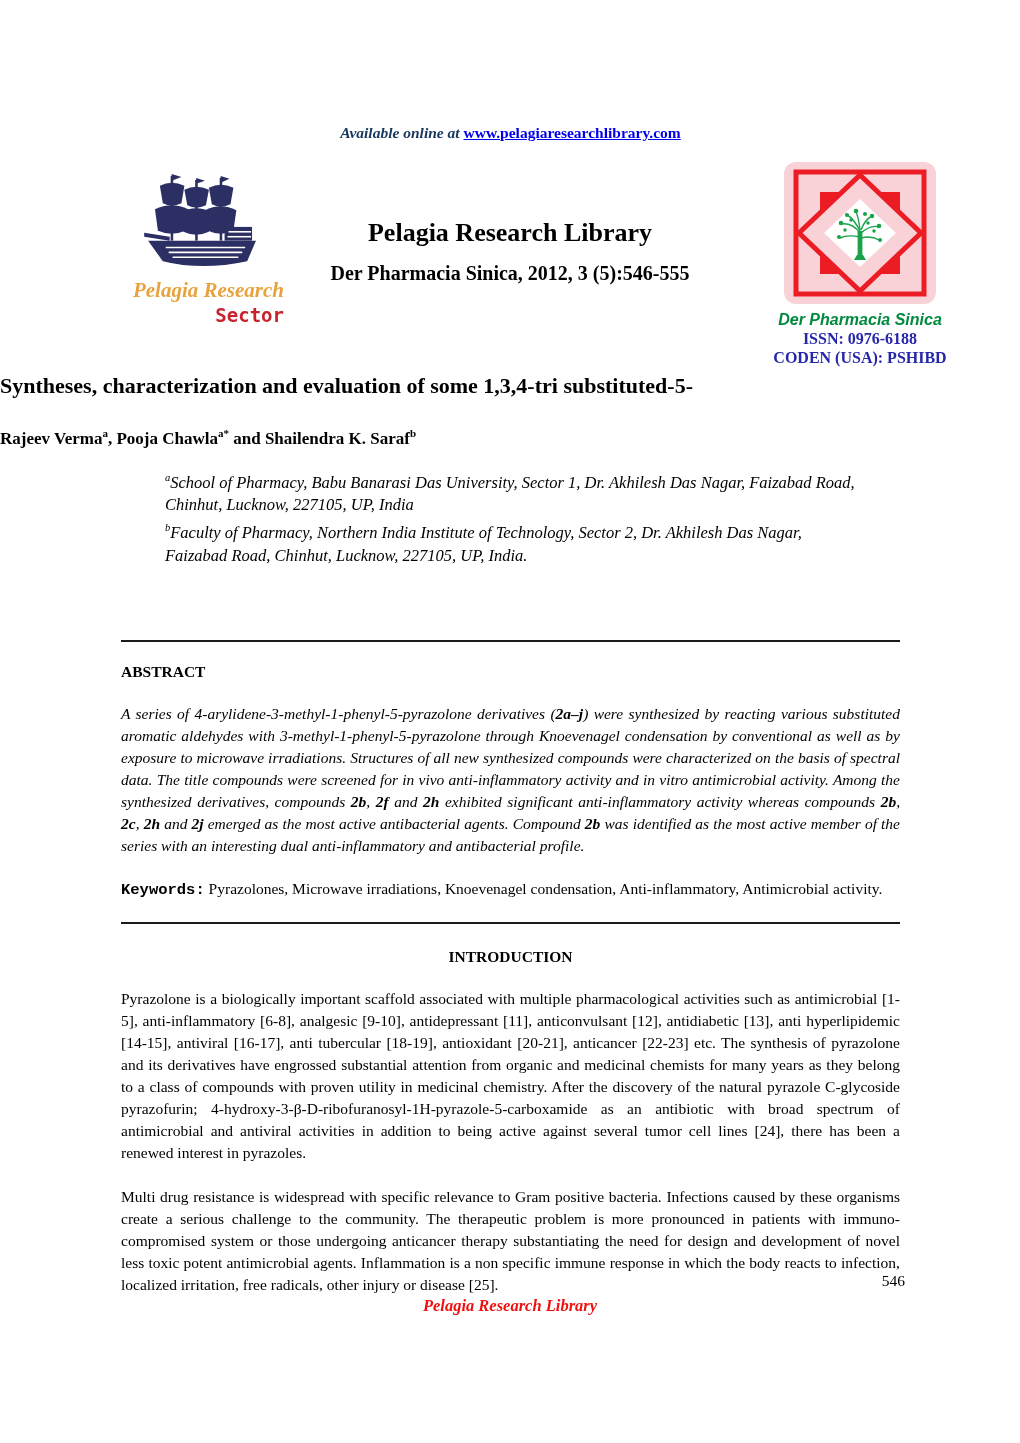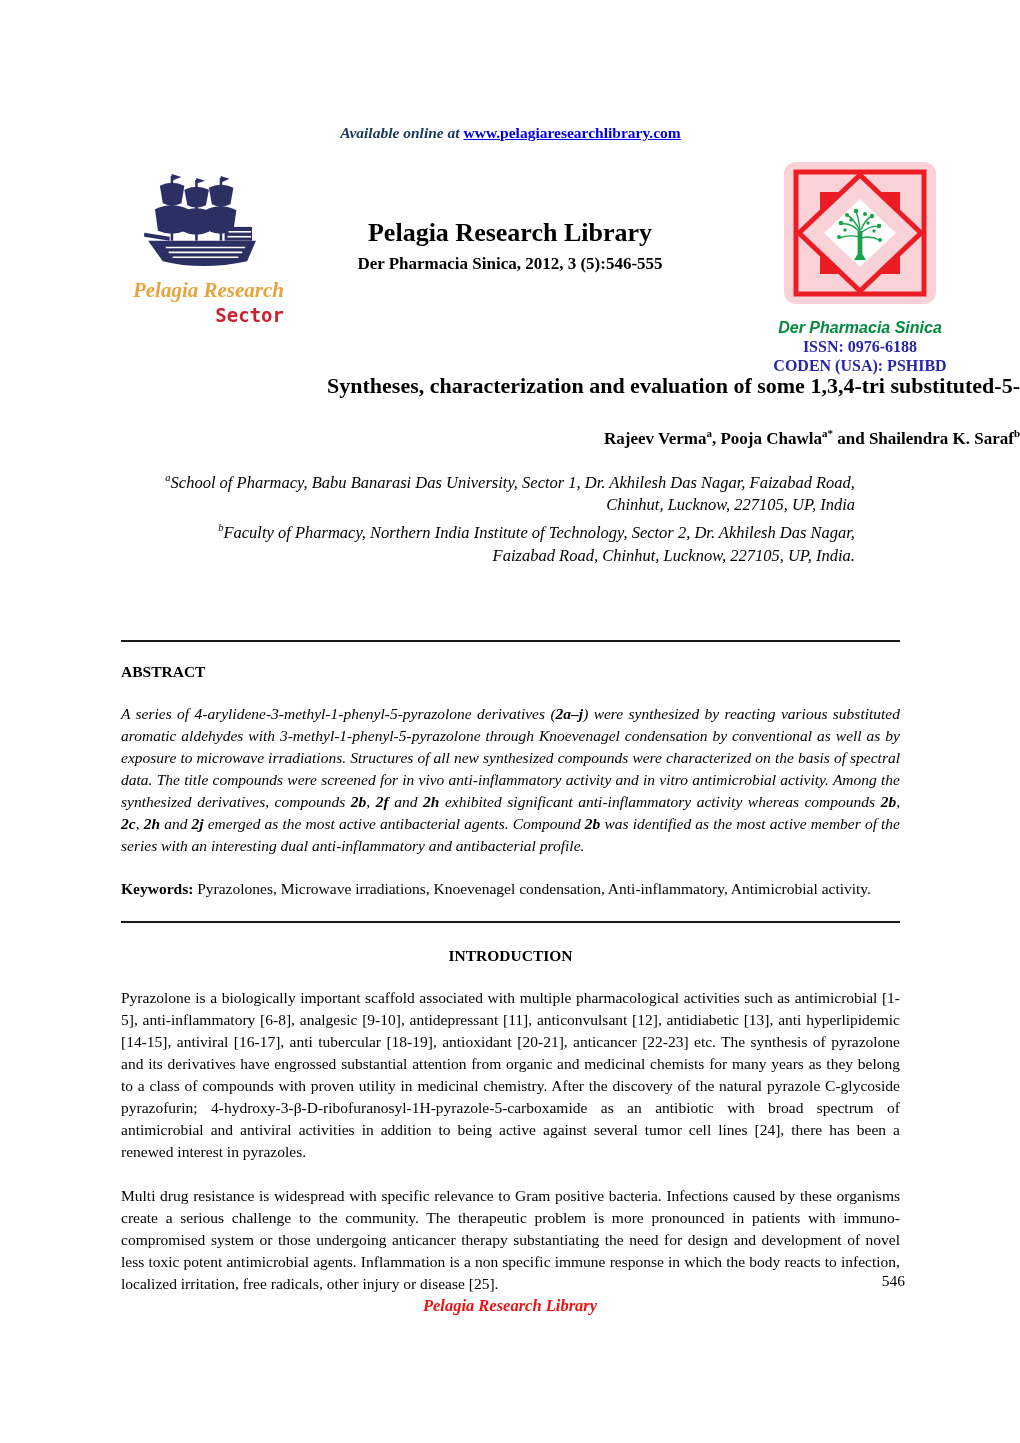--- a/index.html
+++ b/index.html
@@ -12,41 +12,41 @@
   .online-line{margin-top:124px;text-align:center;font-size:15.5px;font-weight:bold;}
   .online-prefix{font-style:italic;color:#17365D;}
   .online-url{color:#0000EE;text-decoration:underline;cursor:pointer;}
   
   .header-row{position:absolute;left:0;top:160px;width:1020px;height:212px;}
   .brand-block{position:absolute;left:92px;top:12px;width:192px;text-align:right;}
   .brand-orange{font-size:21px;font-weight:bold;font-style:italic;color:#E8A33D;margin-top:2px;}
   .brand-red{font-size:19px;font-weight:bold;color:#C8232C;font-family:"DejaVu Sans Mono", monospace;margin-top:1px;}
   .center-block{position:absolute;left:320px;top:58px;width:380px;text-align:center;}
   .center-title{font-size:26px;font-weight:bold;}
-  .center-citation{font-size:17px;font-weight:bold;margin-top:6px;}
+  .center-citation{font-size:20px;font-weight:bold;margin-top:14px;}
   .journal-block{position:absolute;left:735px;top:2px;width:250px;text-align:center;}
   .journal-caption{font-size:16px;font-weight:bold;font-style:italic;color:#008A3E;
-    font-family:"Liberation Sans", sans-serif;margin-top:11px;}
+    font-family:"Liberation Sans", sans-serif;margin-top:3px;}
   .journal-issn,.journal-coden{font-size:16px;font-weight:bold;color:#2626A9;margin-top:1px;}
   
-  .article-head{position:absolute;left:0;top:372px;width:1020px;text-align:right;}
+  .article-head{position:absolute;left:0;top:372px;width:1020px;text-align:left;}
   .paper-title{font-size:22px;line-height:28px;font-weight:bold;}
   .authors{margin-top:27px;font-size:17px;font-weight:bold;}
   .authors span,.affil span{white-space:pre-wrap;}
   .authors sup{font-size:11px;}
   .affils{margin-top:17px;font-size:16.5px;font-style:italic;line-height:23px;}
   .affil{width:690px;margin:0 auto;}
   .affil sup{font-size:10.5px;}
   
   .paper-body{position:absolute;left:121px;top:640px;width:779px;}
   .rule{border:none;border-top:2px solid #1a1a1a;margin:0;height:0;}
   .section-heading{font-size:15.5px;font-weight:bold;margin-top:21px;}
   .abstract-text{font-style:italic;text-align:justify;font-size:15.5px;line-height:22px;margin-top:22px;}
   .keywords{margin-top:21px;text-align:justify;font-size:15.5px;line-height:22px;}
-  .kw-label{font-weight:bold;}
+  .kw-label{font-weight:bold;font-family:Liberation Mono, monospace;}
   .intro-heading{text-align:center;font-size:15.5px;font-weight:bold;margin-top:24px;}
   .body-para{text-align:justify;font-size:15.5px;line-height:22px;margin-top:22px;}
   
   .page-number{position:absolute;left:121px;top:1272px;width:784px;text-align:right;font-size:15.5px;}
   .footer-brand{position:absolute;left:0;top:1296px;width:1020px;text-align:center;
     font-size:16.5px;font-weight:bold;font-style:italic;color:#F01010;}
 </style>
 </head>
 <body>
 

